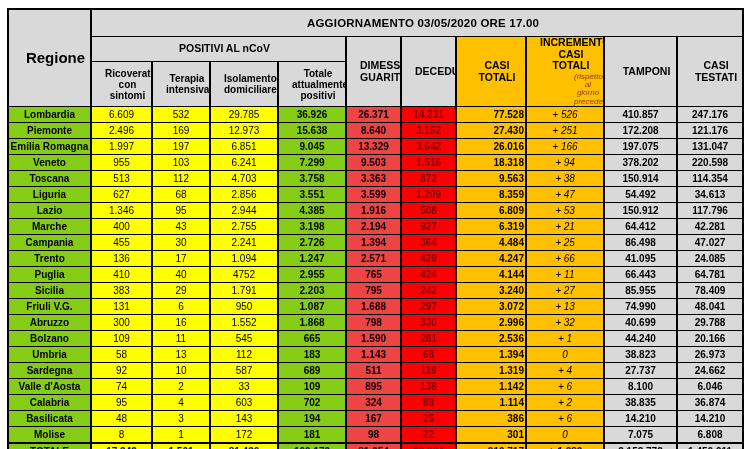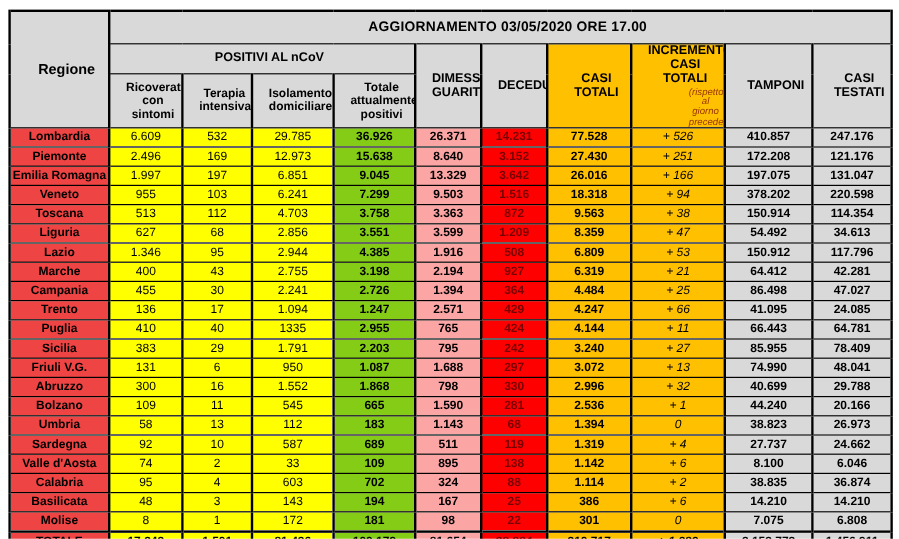--- a/index.html
+++ b/index.html
@@ -11,29 +11,29 @@
     border-left-width:2px;border-right-width:2px;
     text-align:center;vertical-align:middle;
     overflow:hidden;padding:0 1px;color:#000;
   }
   table{border:2px solid #000;}
   thead th{background:#D9D9D9;font-weight:bold;font-size:10px;line-height:1.1;padding-left:13px;}
   th.banner{font-size:11.5px;height:26px;letter-spacing:.2px;}
   tr.group-row th{height:24px;font-size:10.5px;}
   tr.sub-row th{height:44px;}
   th.orange{background:#FFC000;}
-  th.regione{font-size:12px;}
+  th.regione{font-size:15px;}
   .note{display:block;font-weight:normal;font-style:italic;font-size:8px;color:#993300;line-height:1.05;margin-top:1px;margin-left:34px;}
   tbody td{font-size:10px;height:15px;line-height:1;white-space:nowrap;}
-  td.region{font-weight:bold;background:#ef4444;font-size:10px;}
+  td.region{font-weight:bold;background:#84cc16;font-size:10px;}
   td.y{background:#FFFF00;}
   td.yb{background:#84cc16;font-weight:bold;}
-  td.g{background:#fca5a5;font-weight:bold;}
+  td.g{background:#ef4444;font-weight:bold;}
   td.r{background:#FF0000;color:#790000;font-weight:bold;margin-top:12px;}
-  td.o{background:#FFC000;font-weight:bold;}
+  td.o{background:#FFC000;font-weight:bold;text-align:right;}
   td.oi{background:#FFC000;font-style:italic;}
   td.gr{background:#D9D9D9;font-weight:bold;}
   tr.total td{font-weight:bold;border-top-width:2px;height:16px;}
 </style>
 </head>
 <body>
 
 <div class="wrap">
   <table>
     <colgroup>
@@ -201,21 +201,21 @@
           <td class="r">429</td>
           <td class="o">4.247</td>
           <td class="oi">+ 66</td>
           <td class="gr">41.095</td>
           <td class="gr">24.085</td>
         </tr>
         <tr>
           <td class="region">Puglia</td>
           <td class="y">410</td>
           <td class="y">40</td>
-          <td class="y">1335</td>
+          <td class="y">4752</td>
           <td class="yb">2.955</td>
           <td class="g">765</td>
           <td class="r">424</td>
           <td class="o">4.144</td>
           <td class="oi">+ 11</td>
           <td class="gr">66.443</td>
           <td class="gr">64.781</td>
         </tr>
         <tr>
           <td class="region">Sicilia</td>

